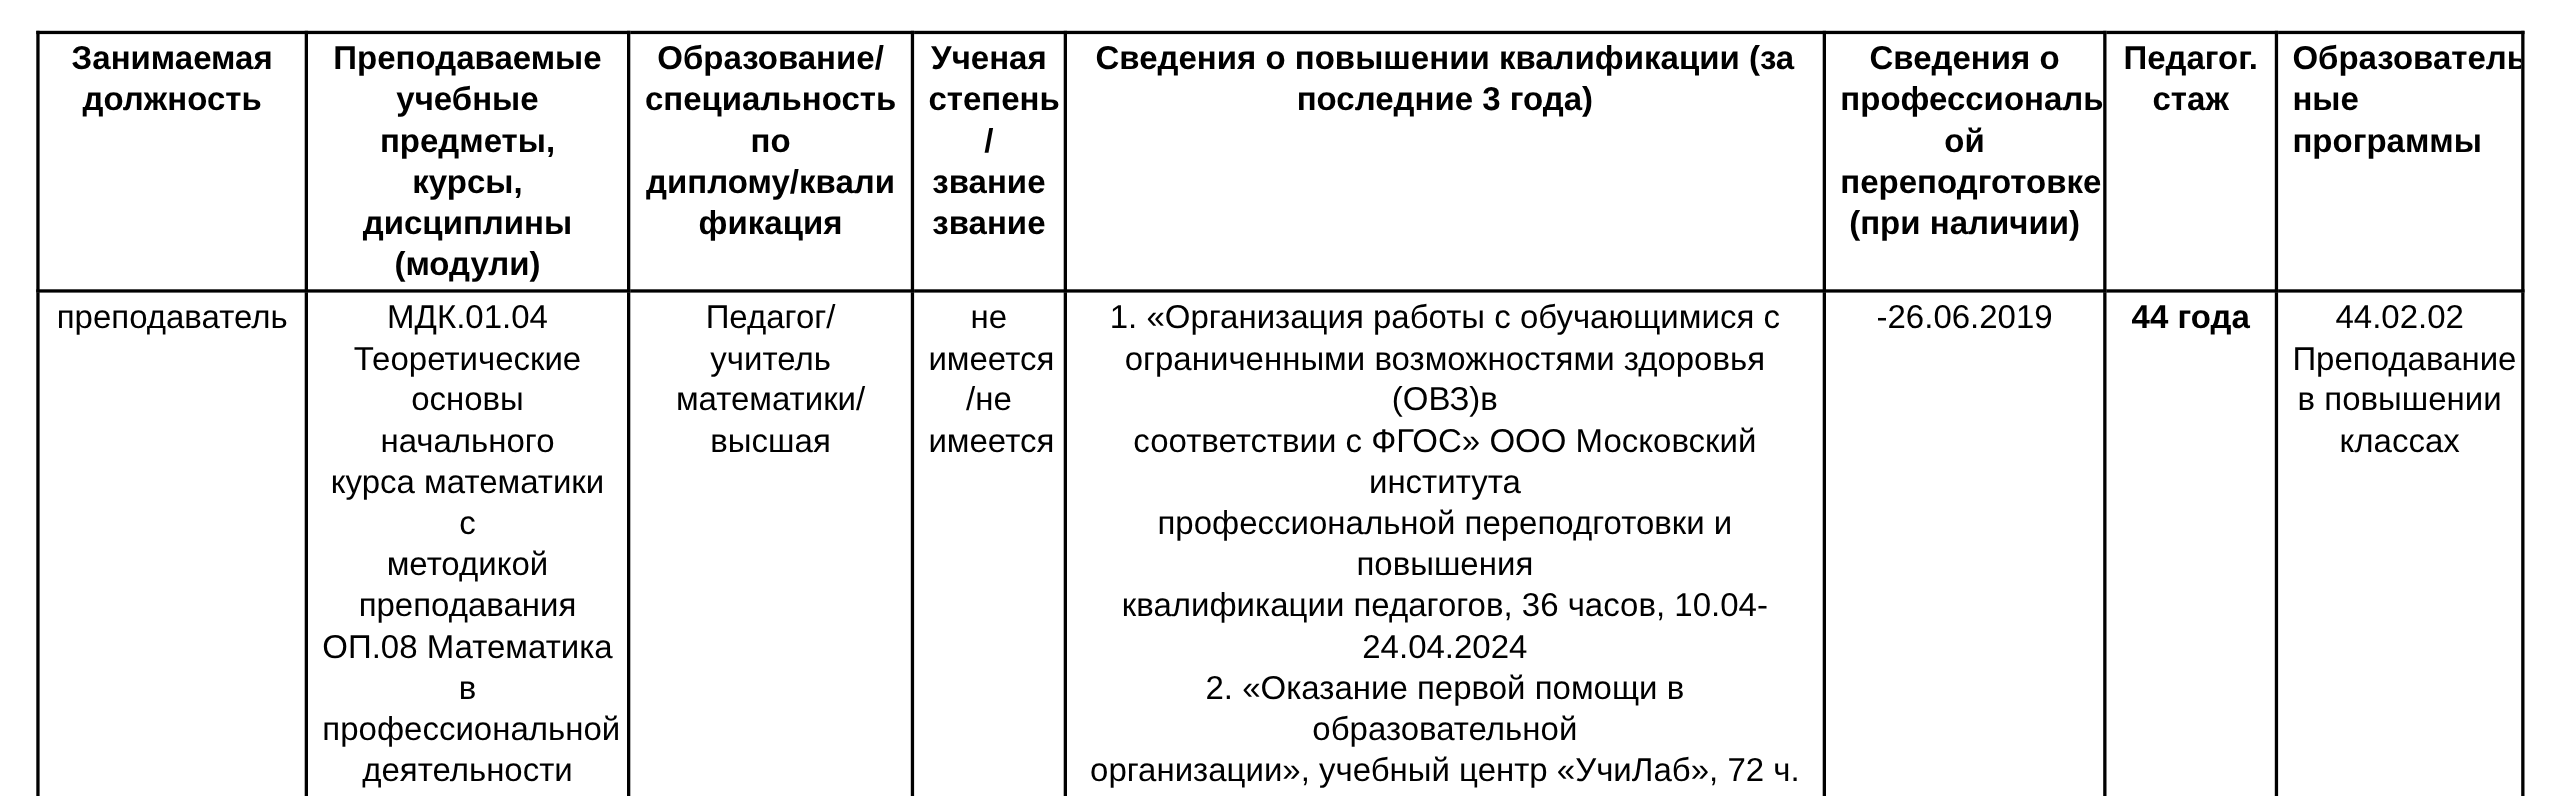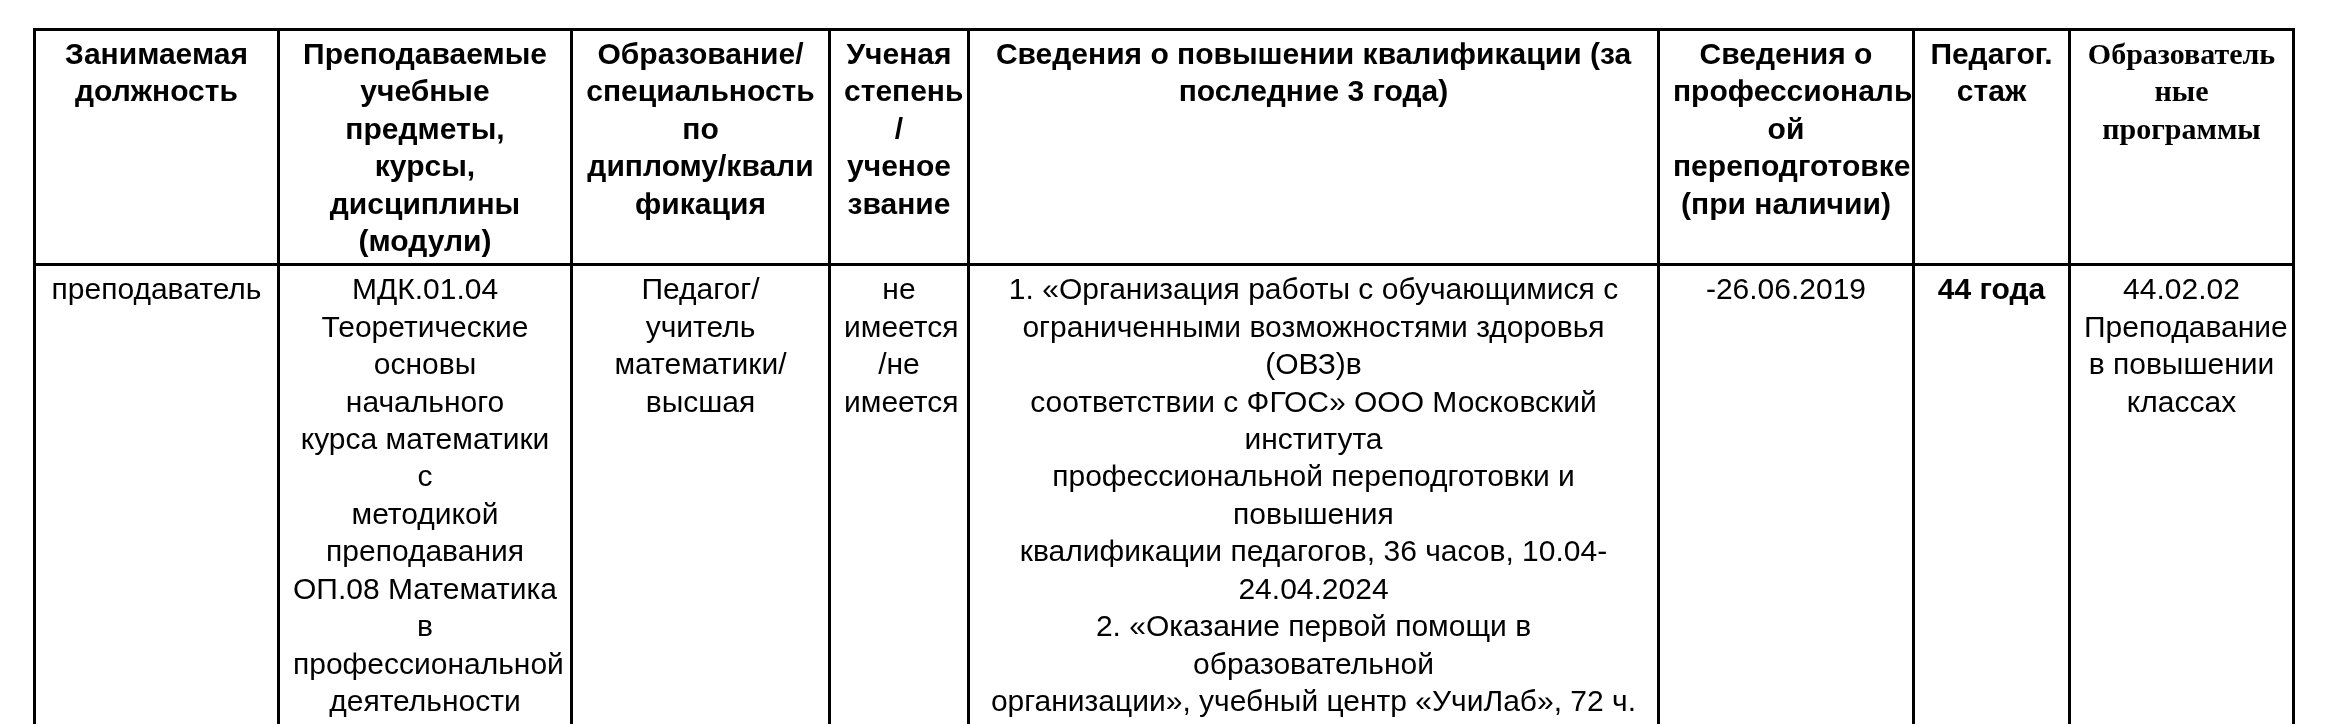--- a/index.html
+++ b/index.html
@@ -33,22 +33,21 @@
     font-size: 30px;
     line-height: 37.4px;
     overflow: hidden;
     box-sizing: border-box;
   }
   table.qual-table th {
     font-weight: bold;
     text-align: center;
   }
   table.qual-table th.align-left {
-    text-align: center;
-    font-family: Liberation Serif, serif;
+    text-align: left;
   }
   table.qual-table td {
     font-weight: normal;
     text-align: center;
   }
   table.qual-table td.align-center {
     font-weight: bold;
   }
   tr.header-row { height: 208px; }
   tr.body-row   { height: 452px; }
@@ -77,21 +76,21 @@
 предметы, курсы,
 дисциплины
 (модули)</th>
         <th>Образование/
 специальность
 по
 диплому/квали
 фикация</th>
         <th>Ученая
 степень
-/ученое
+/звание
 звание</th>
         <th>Сведения о повышении квалификации (за
 последние 3 года)</th>
         <th>Сведения о
 профессиональн
 ой
 переподготовке
 (при наличии)</th>
         <th>Педагог.
 стаж</th>

